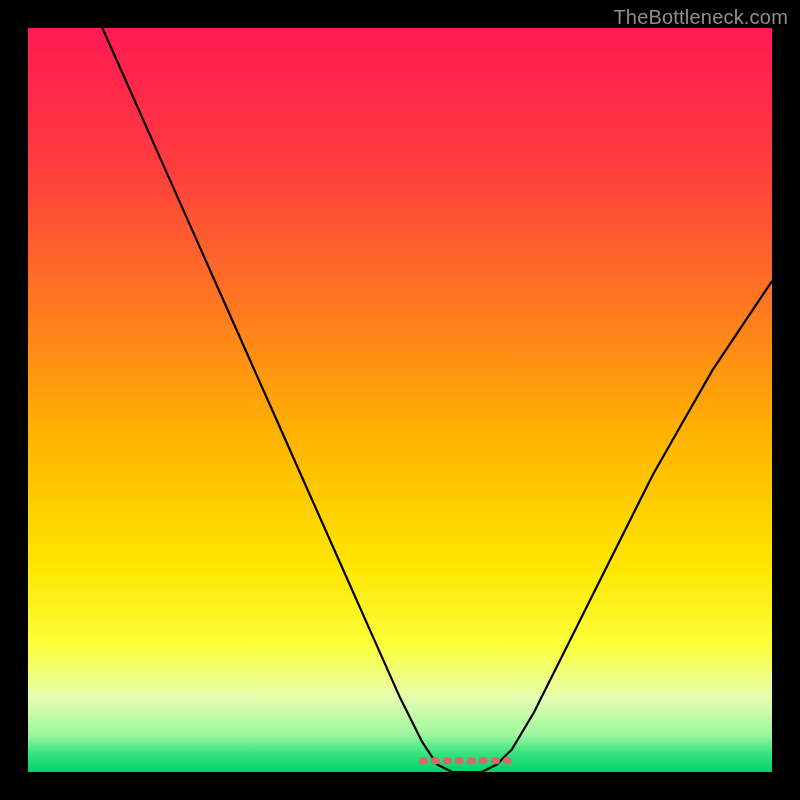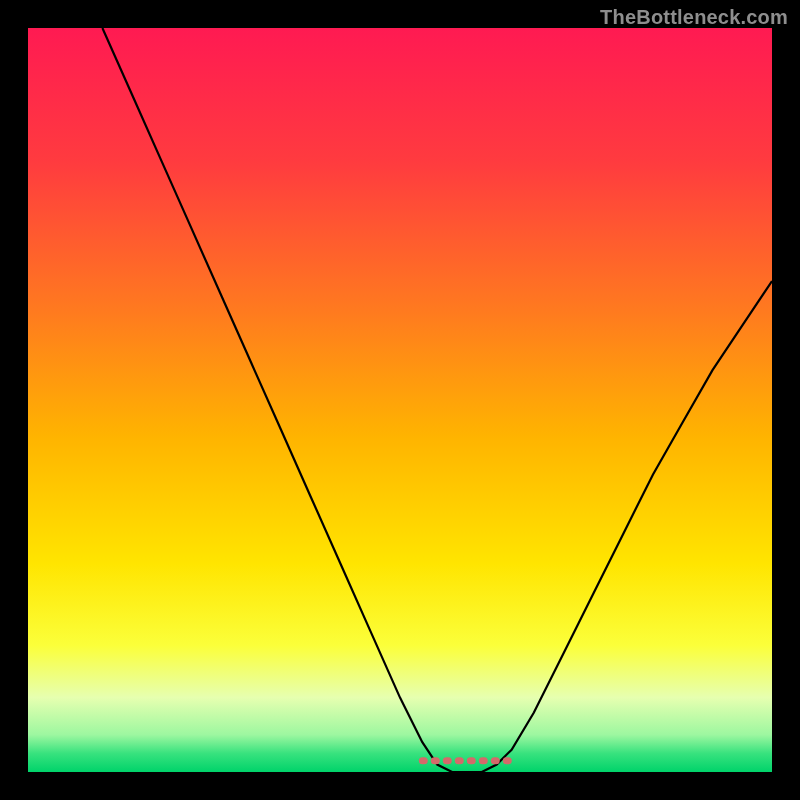--- a/index.html
+++ b/index.html
@@ -34,21 +34,21 @@
     position: absolute;
     left: 0; top: 0;
     width: 100%; height: 100%;
   }
   .watermark {
     position: absolute;
     top: 6px;
     right: 12px;
     color: #8e8e8e;
     font-size: 20px;
-    font-weight: 700;
+    font-weight: 400;
     letter-spacing: 0.2px;
     user-select: none;
   }
 </style>
 </head>
 <body>
 
 <div class="frame">
 
   <div class="plot-area">

